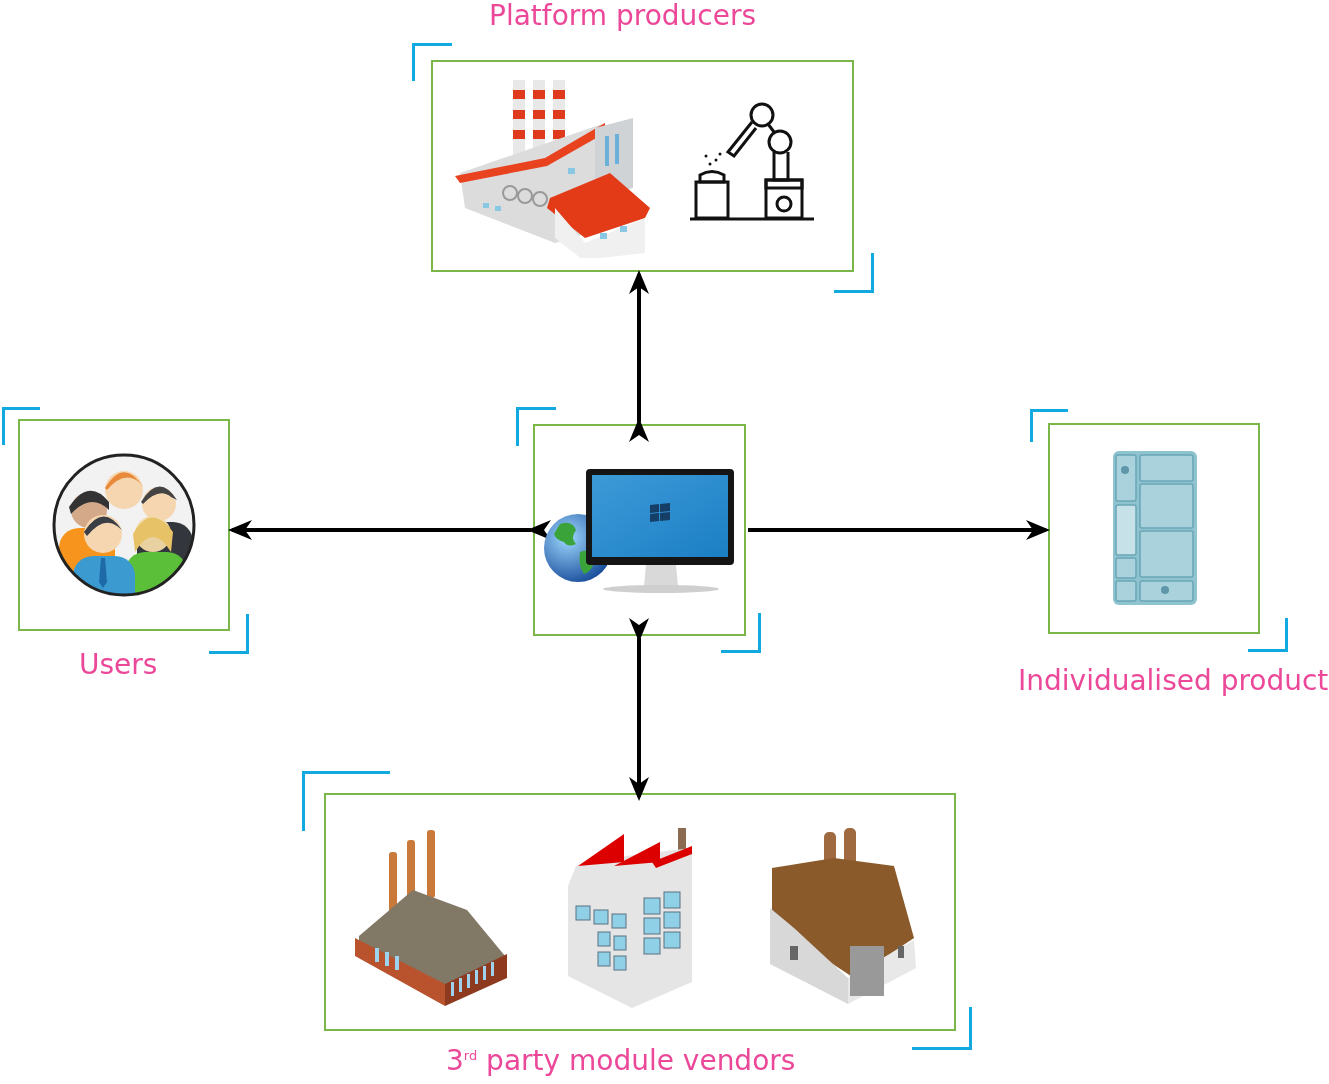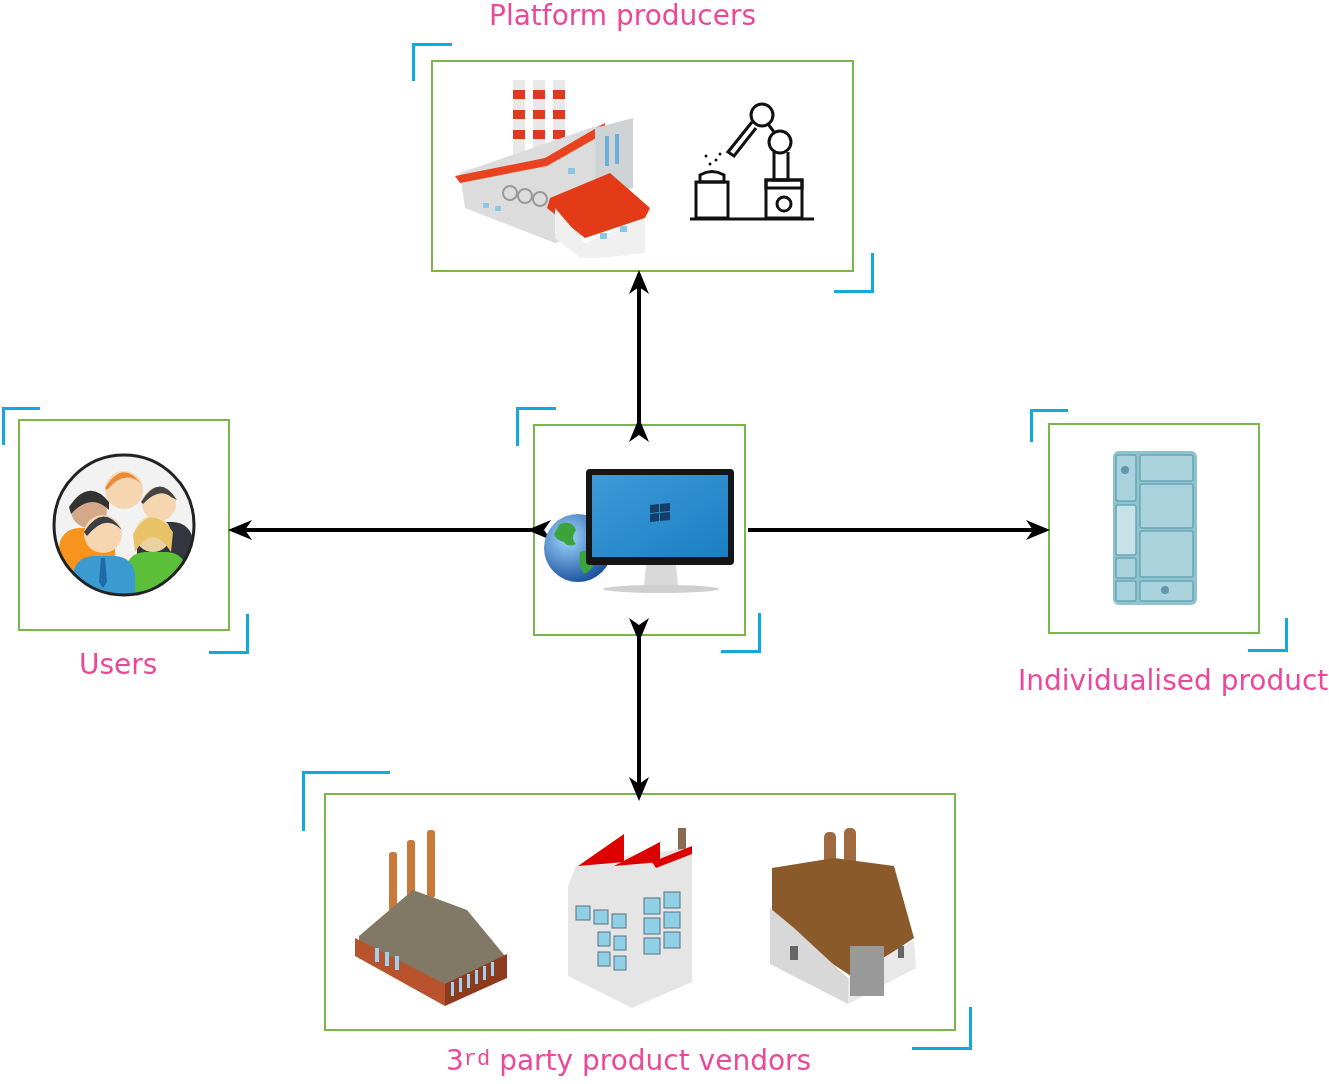--- a/index.html
+++ b/index.html
@@ -1,32 +1,32 @@
 <!DOCTYPE html>
 <html><head>
 <meta charset="utf-8">
 <style>
   html, body { margin:0; padding:0; background:#ffffff; }
   body { width:1329px; height:1084px; position:relative; overflow:hidden; font-family:"DejaVu Sans", sans-serif; }
   .label { position:absolute; color:#ec4899; font-size:28px; white-space:nowrap; line-height:1; }
-  .label sup { font-size:22px; vertical-align:top; position:relative; top:2px;font-family:Liberation Mono, monospace; }
+  .label sup { font-size:13px; vertical-align:top; position:relative; top:2px; }
   .box { position:absolute; border:2px solid #7ab648; box-sizing:border-box; background:#fff; }
   .corner { position:absolute; box-sizing:border-box; }
   .corner.tl { border-top:3px solid #12a8e0; border-left:3px solid #12a8e0; }
   .corner.br { border-bottom:3px solid #12a8e0; border-right:3px solid #12a8e0; }
   svg.arrows { position:absolute; left:0; top:0; pointer-events:none; }
   .icon { position:absolute; }
 </style>
 </head>
 <body>
 
 <div class="label" style="left:489px;top:2px;">Platform producers</div>
 <div class="label" style="left:79px;top:651px;">Users</div>
 <div class="label" style="left:990px;top:667px;margin-left:28px;">Individualised product</div>
-<div class="label" style="left:446px;top:1047px;"><span>3</span><sup>rd</sup><span> party product vendors</span></div>
+<div class="label" style="left:446px;top:1047px;"><span>3</span><sup>rd</sup><span> party module vendors</span></div>
 
 <div class="corner tl" style="left:412px;top:43px;width:40px;height:38px;"></div>
 <div class="corner br" style="left:834px;top:253px;width:40px;height:40px;"></div>
 <div class="corner tl" style="left:2px;top:407px;width:38px;height:38px;"></div>
 <div class="corner br" style="left:209px;top:614px;width:40px;height:40px;"></div>
 <div class="corner tl" style="left:516px;top:407px;width:40px;height:39px;"></div>
 <div class="corner br" style="left:721px;top:613px;width:40px;height:40px;"></div>
 <div class="corner tl" style="left:1030px;top:409px;width:38px;height:33px;"></div>
 <div class="corner br" style="left:1248px;top:618px;width:40px;height:34px;"></div>
 <div class="corner tl" style="left:302px;top:771px;width:88px;height:60px;"></div>

